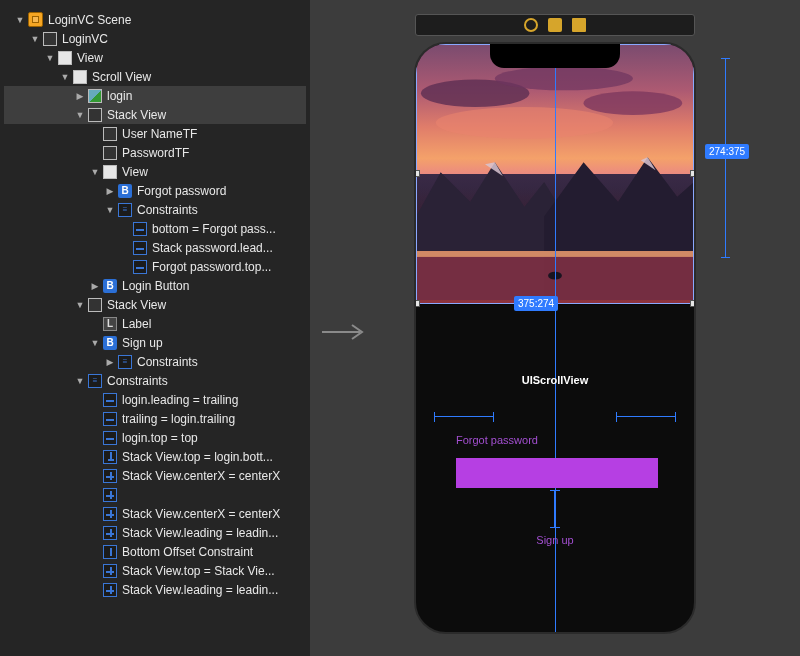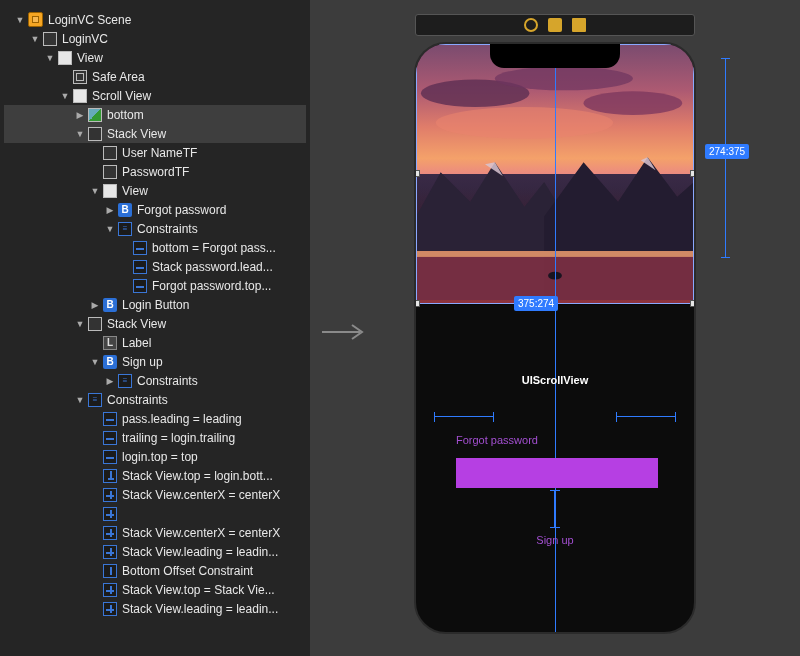--- a/index.html
+++ b/index.html
@@ -184,35 +184,29 @@
       <span class="lbl">LoginVC</span>
     </div>
     <div class="row">
       <span class="ind" style="width:40px"></span>
       <span class="disc">▼</span>
       <span class="ic view-ic fill"></span>
       <span class="lbl">View</span>
     </div>
     <div class="row">
       <span class="ind" style="width:55px"></span>
-      <span class="disc blank"></span>
-      <span class="ic safe-ic"></span>
-      <span class="lbl">Safe Area</span>
-    </div>
-    <div class="row">
-      <span class="ind" style="width:55px"></span>
       <span class="disc">▼</span>
       <span class="ic view-ic fill"></span>
       <span class="lbl">Scroll View</span>
     </div>
     <div class="row sel">
       <span class="ind" style="width:70px"></span>
       <span class="disc">▶</span>
       <span class="ic img-ic"></span>
-      <span class="lbl">bottom</span>
+      <span class="lbl">login</span>
     </div>
     <div class="row sel">
       <span class="ind" style="width:70px"></span>
       <span class="disc">▼</span>
       <span class="ic stack-ic">
         <span></span>
         <span></span>
         <span></span>
       </span>
       <span class="lbl">Stack View</span>
@@ -302,21 +296,21 @@
     <div class="row">
       <span class="ind" style="width:70px"></span>
       <span class="disc">▼</span>
       <span class="ic con-ic grp">≡</span>
       <span class="lbl">Constraints</span>
     </div>
     <div class="row">
       <span class="ind" style="width:85px"></span>
       <span class="disc blank"></span>
       <span class="ic con-ic h"></span>
-      <span class="lbl">pass.leading = leading</span>
+      <span class="lbl">login.leading = trailing</span>
     </div>
     <div class="row">
       <span class="ind" style="width:85px"></span>
       <span class="disc blank"></span>
       <span class="ic con-ic h"></span>
       <span class="lbl">trailing = login.trailing</span>
     </div>
     <div class="row">
       <span class="ind" style="width:85px"></span>
       <span class="disc blank"></span>

